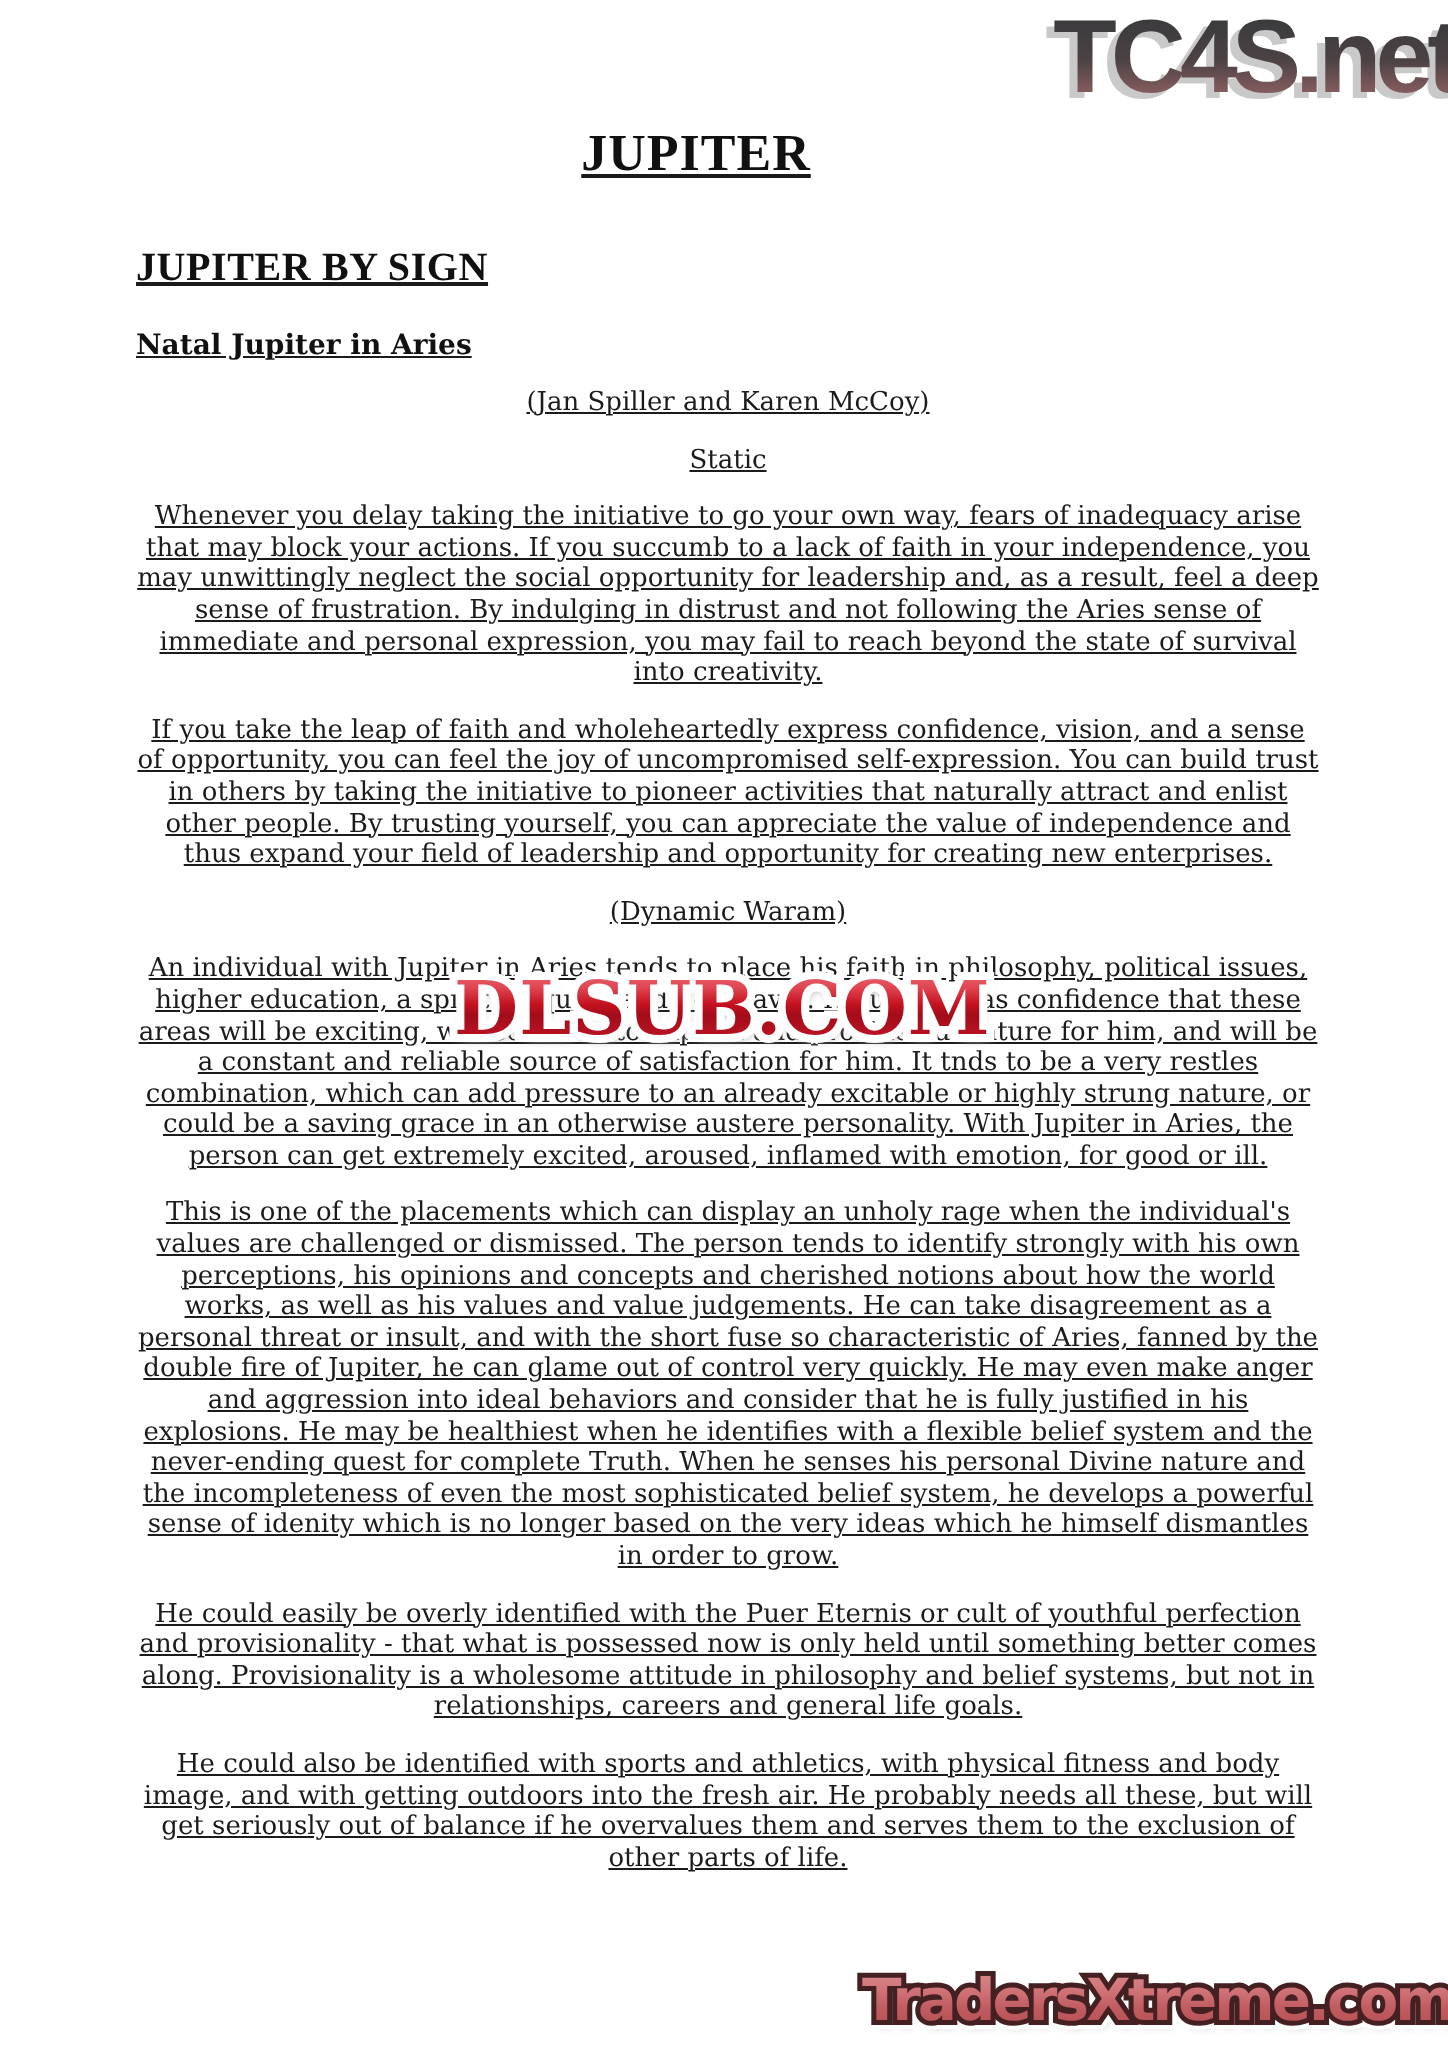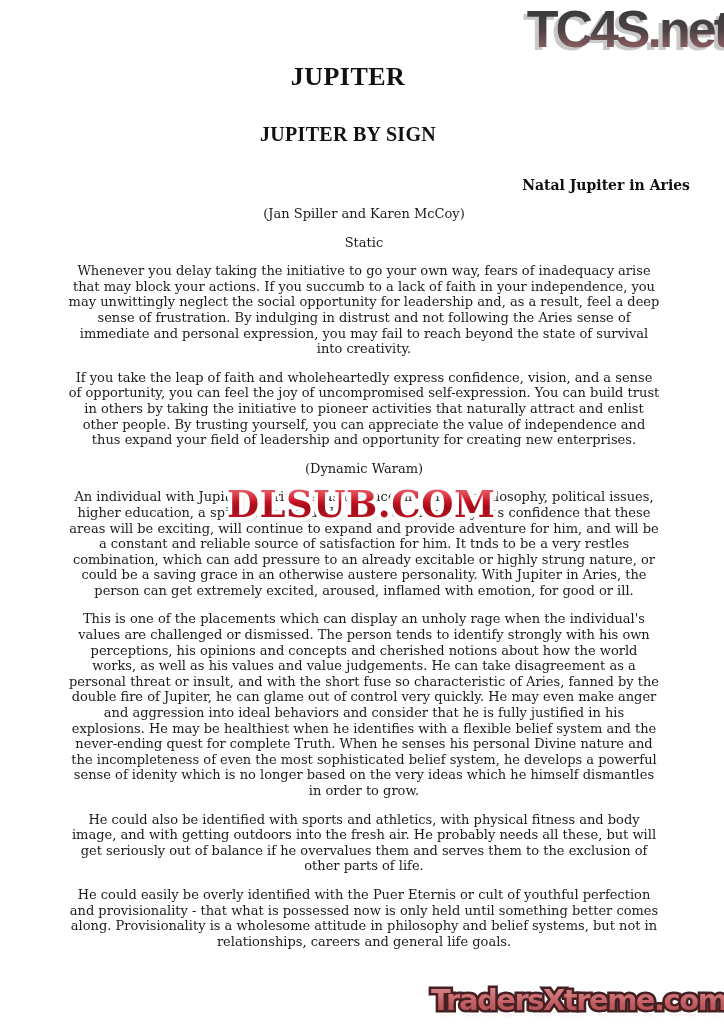--- a/index.html
+++ b/index.html
@@ -7,36 +7,36 @@
     width: 724px; height: 1024px;
     background: #ffffff;
     position: relative;
     overflow: hidden;
     font-family: "DejaVu Serif", serif;
     color: #1b1b1b;
   }
   .page { position: absolute; inset: 0; }
 
   
-  .content { padding: 64px 34px 0 68px; }
+  .content { padding: 64px 56px 0 68px; text-decoration: underline; }
   .content h1 {
     font-family: "Liberation Serif", serif;
     font-size: 26px; line-height: 26px; font-weight: bold;
     text-align: center; width: 560px; margin: 0; color: #111;
     letter-spacing: 0.5px;
   }
   .content h2 {
     font-family: "Liberation Serif", serif;
     font-size: 20px; line-height: 20px; font-weight: bold;
-    text-align: center; width: 560px; margin: 34px 0 0; color: #111;
+    text-align: left; width: 560px; margin: 34px 0 0; color: #111;
     letter-spacing: 0.3px;
   }
   .content h3 {
     font-size: 14px; line-height: 15px; font-weight: bold;
-    margin: 34px 0 0; color: #111; text-align: right;
+    margin: 22px 0 0; color: #111;
   }
   .content p {
     font-size: 13px; line-height: 15.6px;
     margin: 13px 0 0;
     max-width: 592px;
     text-align: center;
   }
 
   
   .wm { position: absolute; white-space: nowrap; pointer-events: none; }
@@ -113,22 +113,22 @@
     <h1>JUPITER</h1>
     <h2>JUPITER BY SIGN</h2>
     <h3>Natal Jupiter in Aries</h3>
     <p>(Jan Spiller and Karen McCoy)</p>
     <p>Static</p>
     <p>Whenever you delay taking the initiative to go your own way, fears of inadequacy arise that may block your actions. If you succumb to a lack of faith in your independence, you may unwittingly neglect the social opportunity for leadership and, as a result, feel a deep sense of frustration. By indulging in distrust and not following the Aries sense of immediate and personal expression, you may fail to reach beyond the state of survival into creativity.</p>
     <p>If you take the leap of faith and wholeheartedly express confidence, vision, and a sense of opportunity, you can feel the joy of uncompromised self-expression. You can build trust in others by taking the initiative to pioneer activities that naturally attract and enlist other people. By trusting yourself, you can appreciate the value of independence and thus expand your field of leadership and opportunity for creating new enterprises.</p>
     <p>(Dynamic Waram)</p>
     <p>An individual with Jupiter in Aries tends to place his faith in philosophy, political issues, higher education, a spiritual quest and / or travel. He usualy has confidence that these areas will be exciting, will continue to expand and provide adventure for him, and will be a constant and reliable source of satisfaction for him. It tnds to be a very restles combination, which can add pressure to an already excitable or highly strung nature, or could be a saving grace in an otherwise austere personality. With Jupiter in Aries, the person can get extremely excited, aroused, inflamed with emotion, for good or ill.</p>
     <p>This is one of the placements which can display an unholy rage when the individual's values are challenged or dismissed. The person tends to identify strongly with his own perceptions, his opinions and concepts and cherished notions about how the world works, as well as his values and value judgements. He can take disagreement as a personal threat or insult, and with the short fuse so characteristic of Aries, fanned by the double fire of Jupiter, he can glame out of control very quickly. He may even make anger and aggression into ideal behaviors and consider that he is fully justified in his explosions. He may be healthiest when he identifies with a flexible belief system and the never-ending quest for complete Truth. When he senses his personal Divine nature and the incompleteness of even the most sophisticated belief system, he develops a powerful sense of idenity which is no longer based on the very ideas which he himself dismantles in order to grow.</p>
+    <p>He could easily be overly identified with the Puer Eternis or cult of youthful perfection and provisionality - that what is possessed now is only held until something better comes along. Provisionality is a wholesome attitude in philosophy and belief systems, but not in relationships, careers and general life goals.</p>
     <p>He could also be identified with sports and athletics, with physical fitness and body image, and with getting outdoors into the fresh air. He probably needs all these, but will get seriously out of balance if he overvalues them and serves them to the exclusion of other parts of life.</p>
-    <p>He could easily be overly identified with the Puer Eternis or cult of youthful perfection and provisionality - that what is possessed now is only held until something better comes along. Provisionality is a wholesome attitude in philosophy and belief systems, but not in relationships, careers and general life goals.</p>
   </div>
 
   <div class="wm wm-dlsub">
     <span class="layer stroke">DLSUB.COM</span>
     <span class="layer fill">DLSUB.COM</span>
   </div>
 
   <div class="wm wm-traders">
     <span class="layer halo">TradersXtreme.com</span>
     <span class="layer outline">TradersXtreme.com</span>

